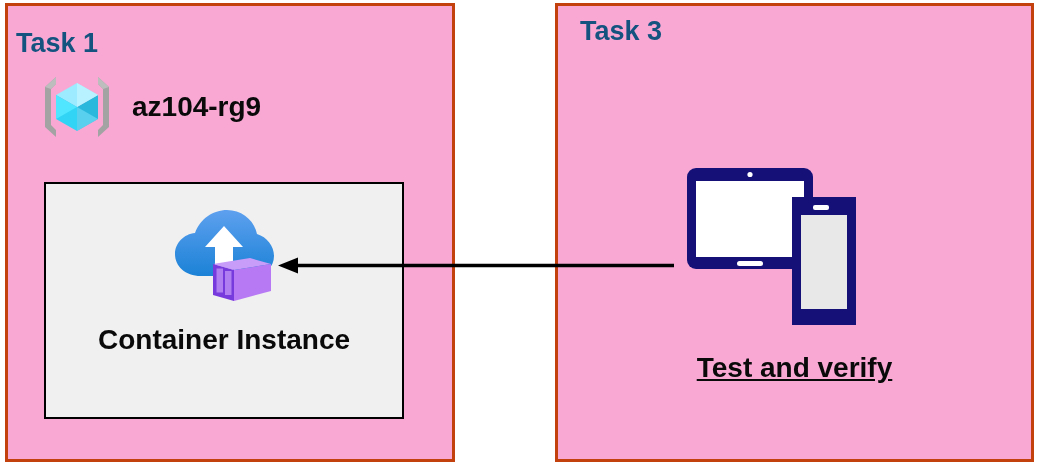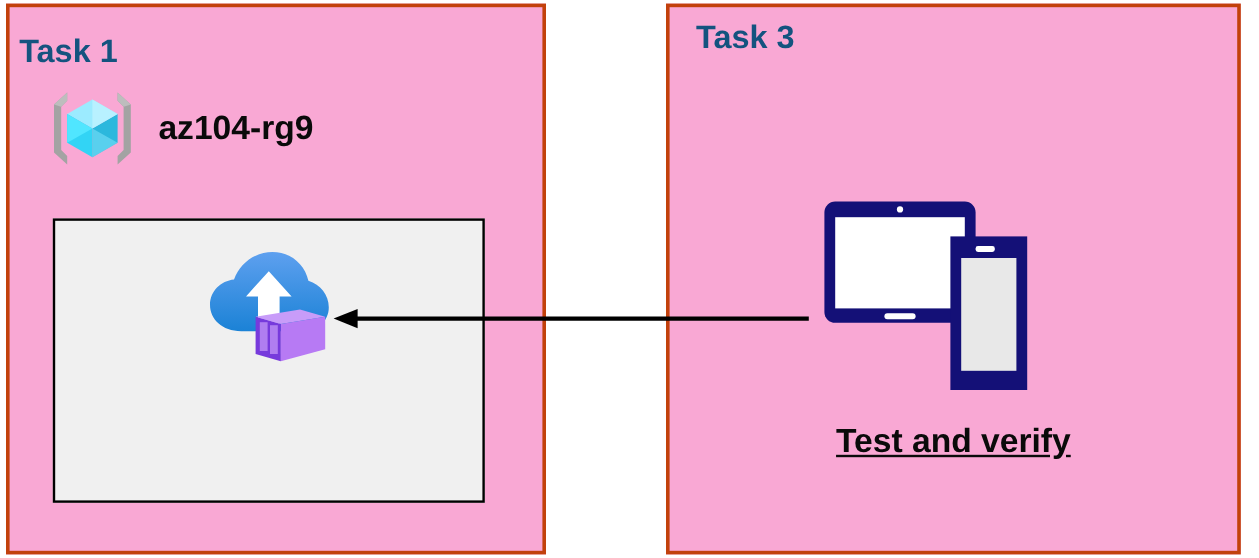--- a/index.html
+++ b/index.html
@@ -179,20 +179,21 @@
 
         <path d="M42 58 L79 52 L100 58 L63 64 Z" fill="#c89cf9"></path>
 
         <path d="M63 64 L100 58 L100 85 L63 95 Z" fill="#b77af4"></path>
 
         <path d="M42 58 L63 64 L63 95 L42 89 Z" fill="#773adc"></path>
 
         <rect x="45.5" y="62.5" width="6.5" height="24" fill="#b07ef0"></rect>
         <rect x="54" y="65" width="6.5" height="24" fill="#b07ef0"></rect>
       </svg>
+      <div id="ci-label">Container Instance</div>
     </div>
   </div>
 
   <div id="task1-title" class="task-title">Task 1</div>
 
   <div id="task2-panel" class="task-panel"></div>
 
   <div id="task2-title" class="task-title">Task 3</div>
 
   <svg id="devices-icon" viewBox="0 0 180 165">

